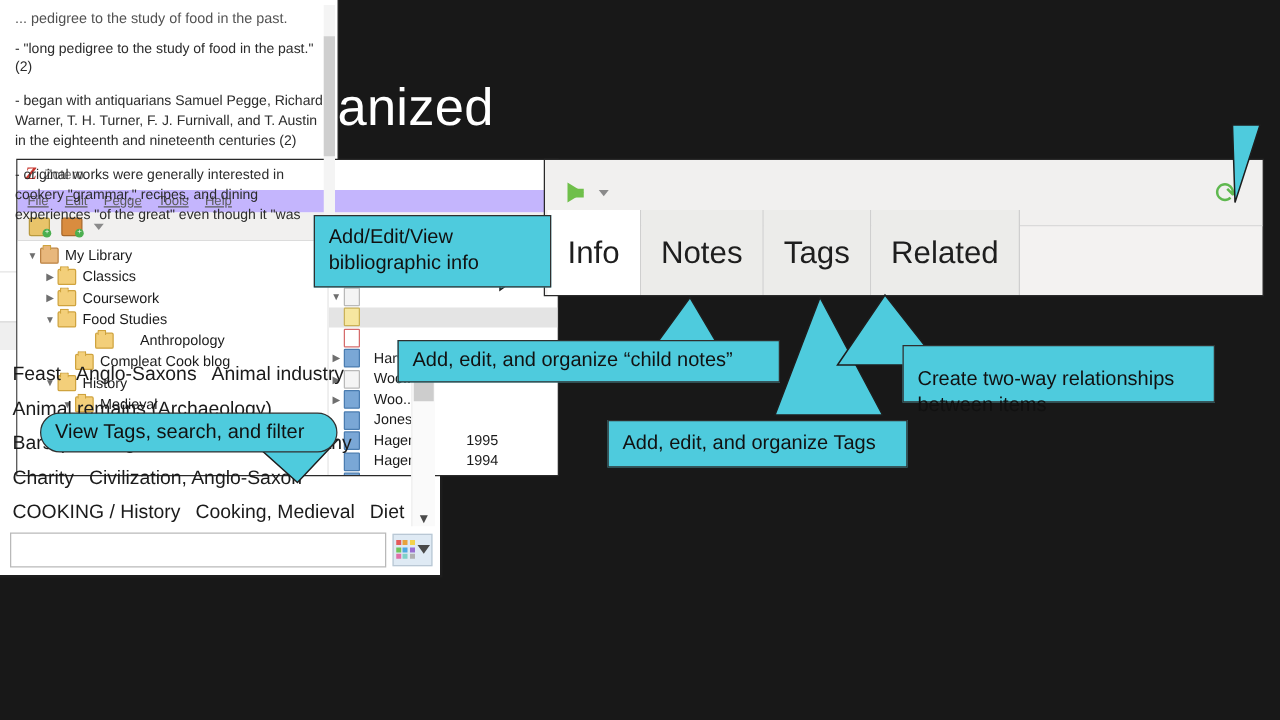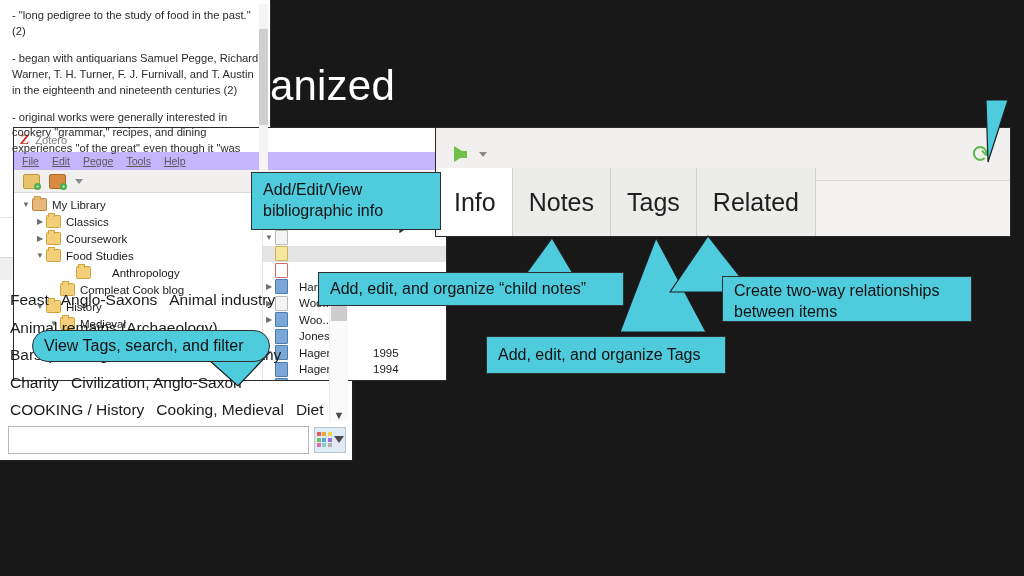--- a/index.html
+++ b/index.html
@@ -340,20 +340,21 @@
     <div class="tabstrip" id="tabstrip">
         <div class="tab active">Info</div>
         <div class="tab">Notes</div>
         <div class="tab">Tags</div>
         <div class="tab">Related</div>
       </div>
   </div>
 
   <div id="note-panel">
     <div class="np-scroll">
+      <div class="np-ghost">... pedigree to the study of food in the past.</div>
       <p class="np-p">- "long pedigree to the study of food in the past." (2)</p>
       <p class="np-p">- began with antiquarians Samuel Pegge, Richard Warner, T. H. Turner, F. J. Furnivall, and T. Austin in the eighteenth and nineteenth centuries (2)</p>
       <p class="np-p">- original works were generally interested in cookery "grammar," recipes, and dining experiences "of the great" even though it "was</p>
       <div class="np-sb">
           <div class="thumb"></div>
         </div>
       <div class="np-chev">▼</div>
     </div>
     <div class="np-meta">
       <div class="np-line">
@@ -438,21 +439,21 @@
   </div>
 
   <div class="callout" style="left:318px;top:272px;width:306px;height:34px;display:flex;align-items:center;">
     <span>Add, edit, and organize “child notes”</span>
   </div>
 
   <div class="callout" style="left:486px;top:336px;width:240px;height:38px;display:flex;align-items:center;">
     <span>Add, edit, and organize Tags</span>
   </div>
 
-  <div class="callout" style="left:722px;top:276px;width:250px;height:46px;padding-top:4px;">
+  <div class="callout" style="left:722px;top:276px;width:250px;height:46px;padding-top:17px;">
     <div>Create two-way relationships</div>
     <div>between items</div>
   </div>
 
   <div class="callout" style="left:32px;top:330px;width:238px;height:32px;display:flex;align-items:center;border-radius:16px;">
     <span>View Tags, search, and filter</span>
   </div>
 
 </div>
 

